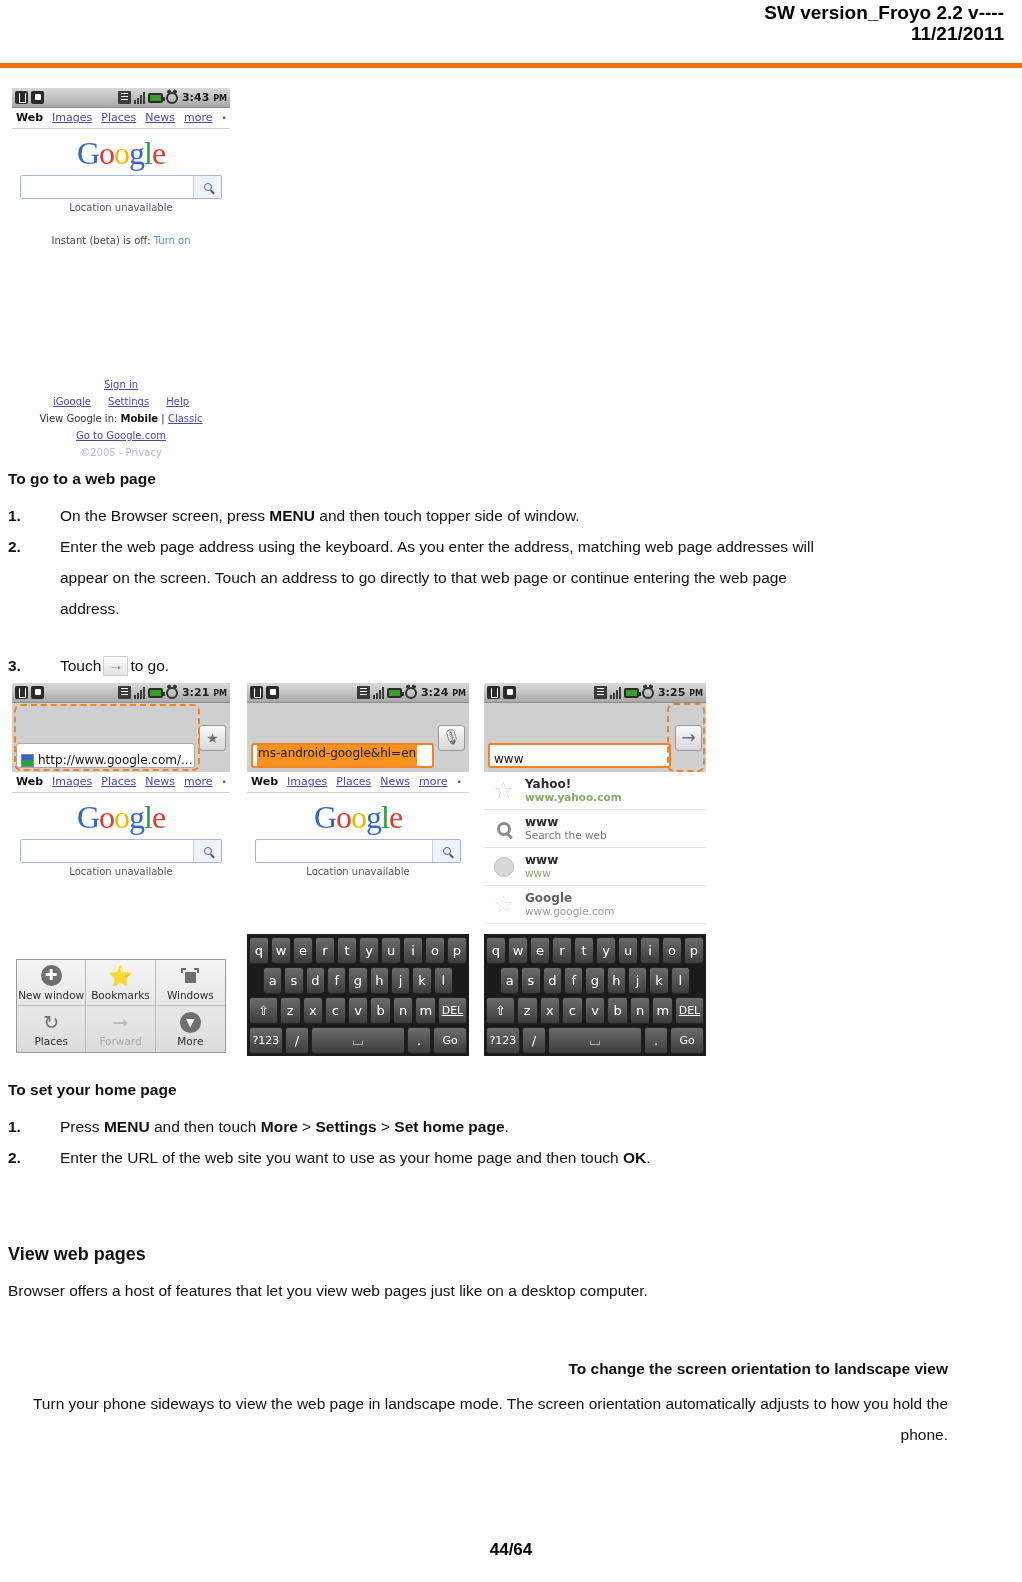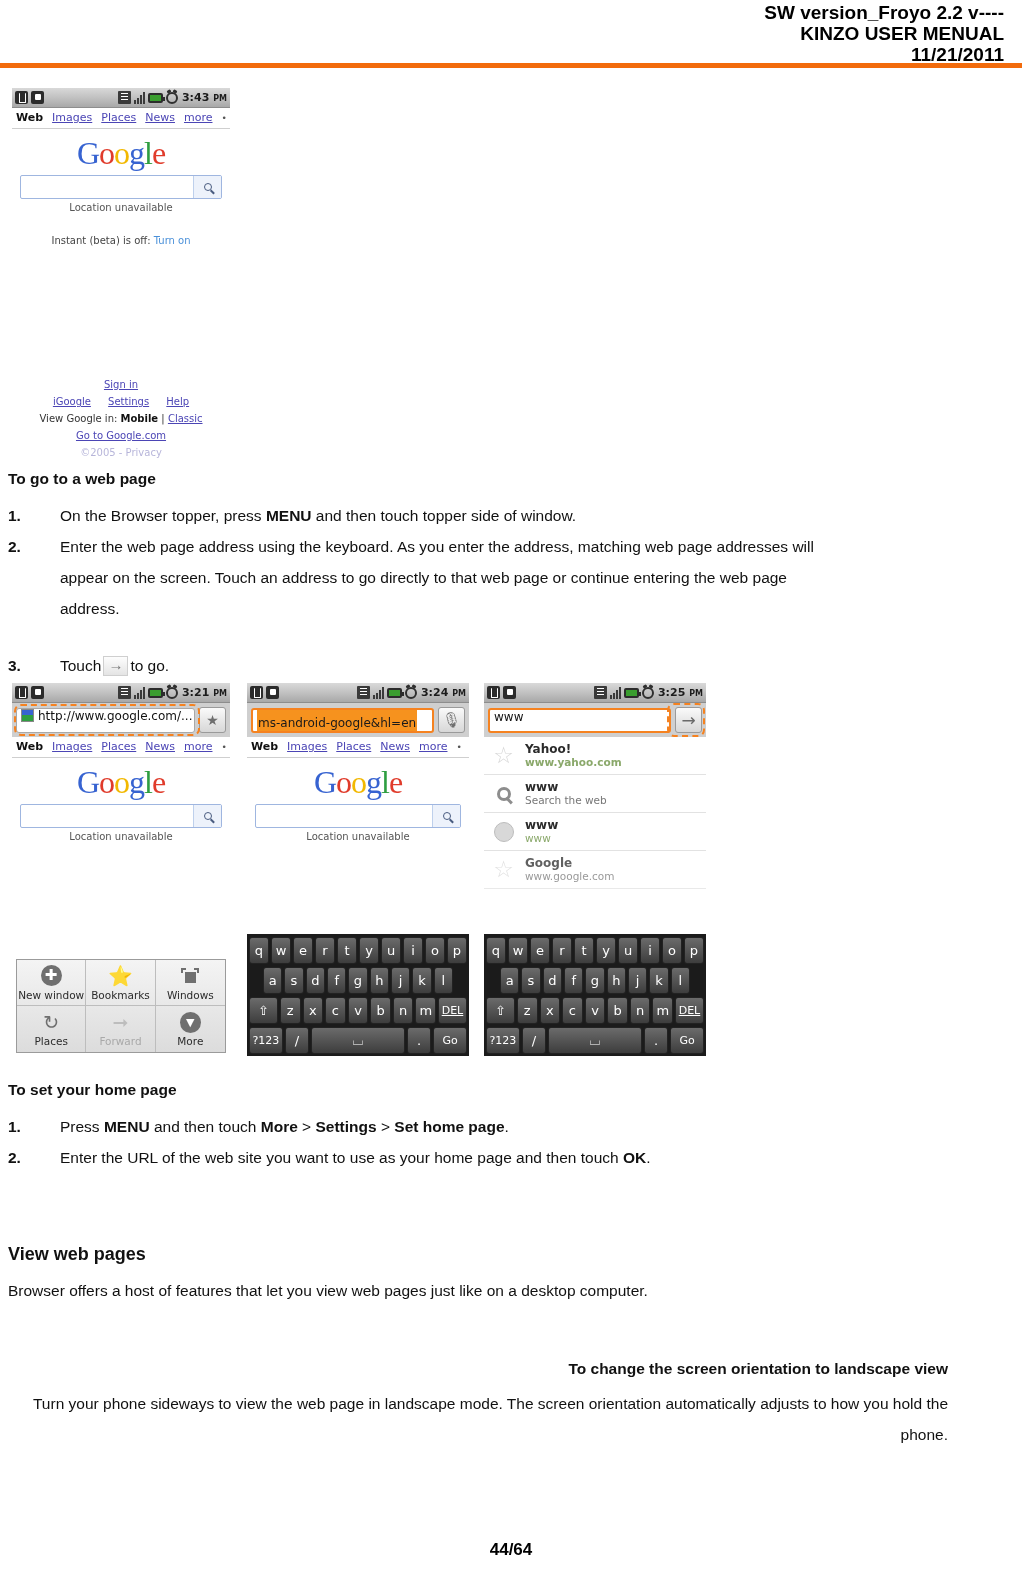--- a/index.html
+++ b/index.html
@@ -130,22 +130,22 @@
   .gfoot a{ color:#4b45b5; text-decoration:underline;}
   .gfoot .row2 a{ margin:0 7px; }
   .gfoot .vw{ color:#333; }
   .gfoot .vw b{ color:#111; }
   .gfoot .copy{ color:#7b78bb; opacity:.55; }
 
   
   .urlwrap{ background:#cfcfcf; padding:4px 4px; display:flex; gap:4px; align-items:center;}
   .urlbox{
     flex:1; height:25px; background:#fff; border:1px solid #a8a8a8;
-    border-radius:3px; display:flex; align-items:flex-start; gap:4px; padding:0 4px;
-    font-size:12px; color:#111; overflow:hidden; white-space:nowrap;
+    border-radius:3px; display:flex; align-items:flex-end; gap:4px; padding:0 4px;
+    font-size:12px; color:#111; overflow:hidden; white-space:nowrap;margin-top:36px;
   }
   .favicon{
     width:13px;height:13px; flex:none;
     background:
       linear-gradient(#3763d1 50%,#2f9e41 50%);
     border:1px solid #888;
   }
   .urlbtn{
     width:27px;height:26px;border:1px solid #9a9a9a;border-radius:3px;
     background:linear-gradient(#fafafa,#d7d7d7);
@@ -260,21 +260,20 @@
   .footer-page{
     position:absolute; left:0; width:1022px; text-align:center;
     font-size:17px; font-weight:bold; color:#000;
   }
 </style>
 </head>
 <body>
 
 <div class="page-header">
   <div class="hl">SW version_Froyo 2.2 v----</div>
-  <div class="hl">KINZO USER MENUAL</div>
   <div class="hl">11/21/2011</div>
 </div>
 <div class="header-rule"></div>
 
 <div class="shot" style="left:12px; top:88px; width:218px; height:375px;">
   <div class="statusbar">
     <span class="sb-left">
       <span class="sb-ico ico-usb"></span>
       <span class="sb-ico ico-dl"></span>
     </span>
@@ -327,21 +326,21 @@
     <div><a>Go to Google.com</a></div>
     <div class="copy">©2005 - Privacy</div>
   </div>
 </div>
 
 <div class="doc" style="top:470px;">
   <h3 class="sec">To go to a web page</h3>
   <ol class="steps" style="margin-top:12px;">
     <li>
       <span class="num">1.</span>
-      <span class="txt"><span>On the Browser topper, press </span><b>MENU</b><span> and then touch topper side of window.</span></span>
+      <span class="txt"><span>On the Browser screen, press </span><b>MENU</b><span> and then touch topper side of window.</span></span>
     </li>
     <li style="align-items:flex-start;">
       <span class="num">2.</span>
       <span class="txt" style="max-width:790px; display:block;">Enter the web page address using the keyboard. As you enter the address, matching web page addresses will appear on the screen. Touch an address to go directly to that web page or continue entering the web page address.</span>
     </li>
   </ol>
 </div>
 
 <div class="doc" style="top:656px;">
   <div style="display:flex; align-items:center; font-size:15.5px;">

